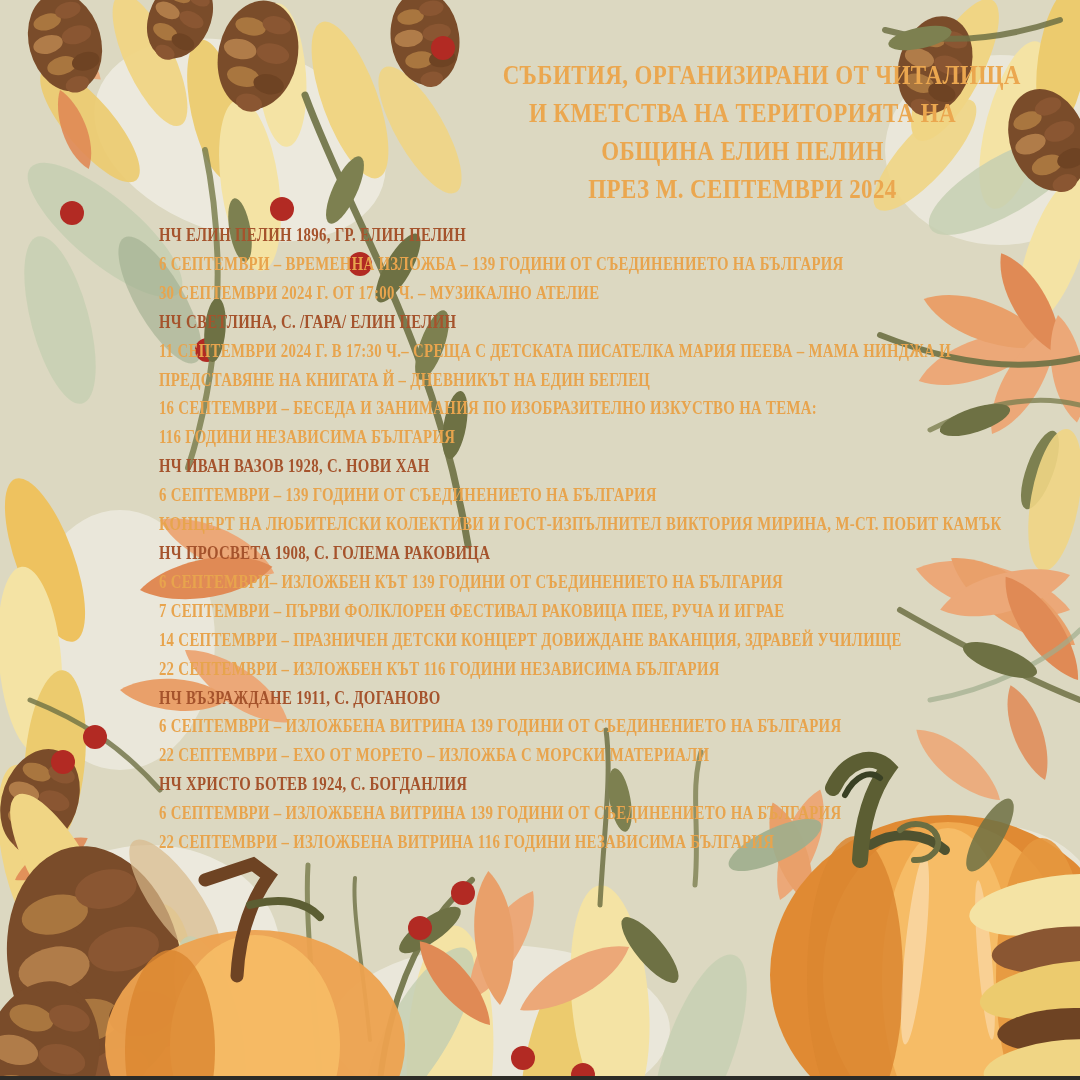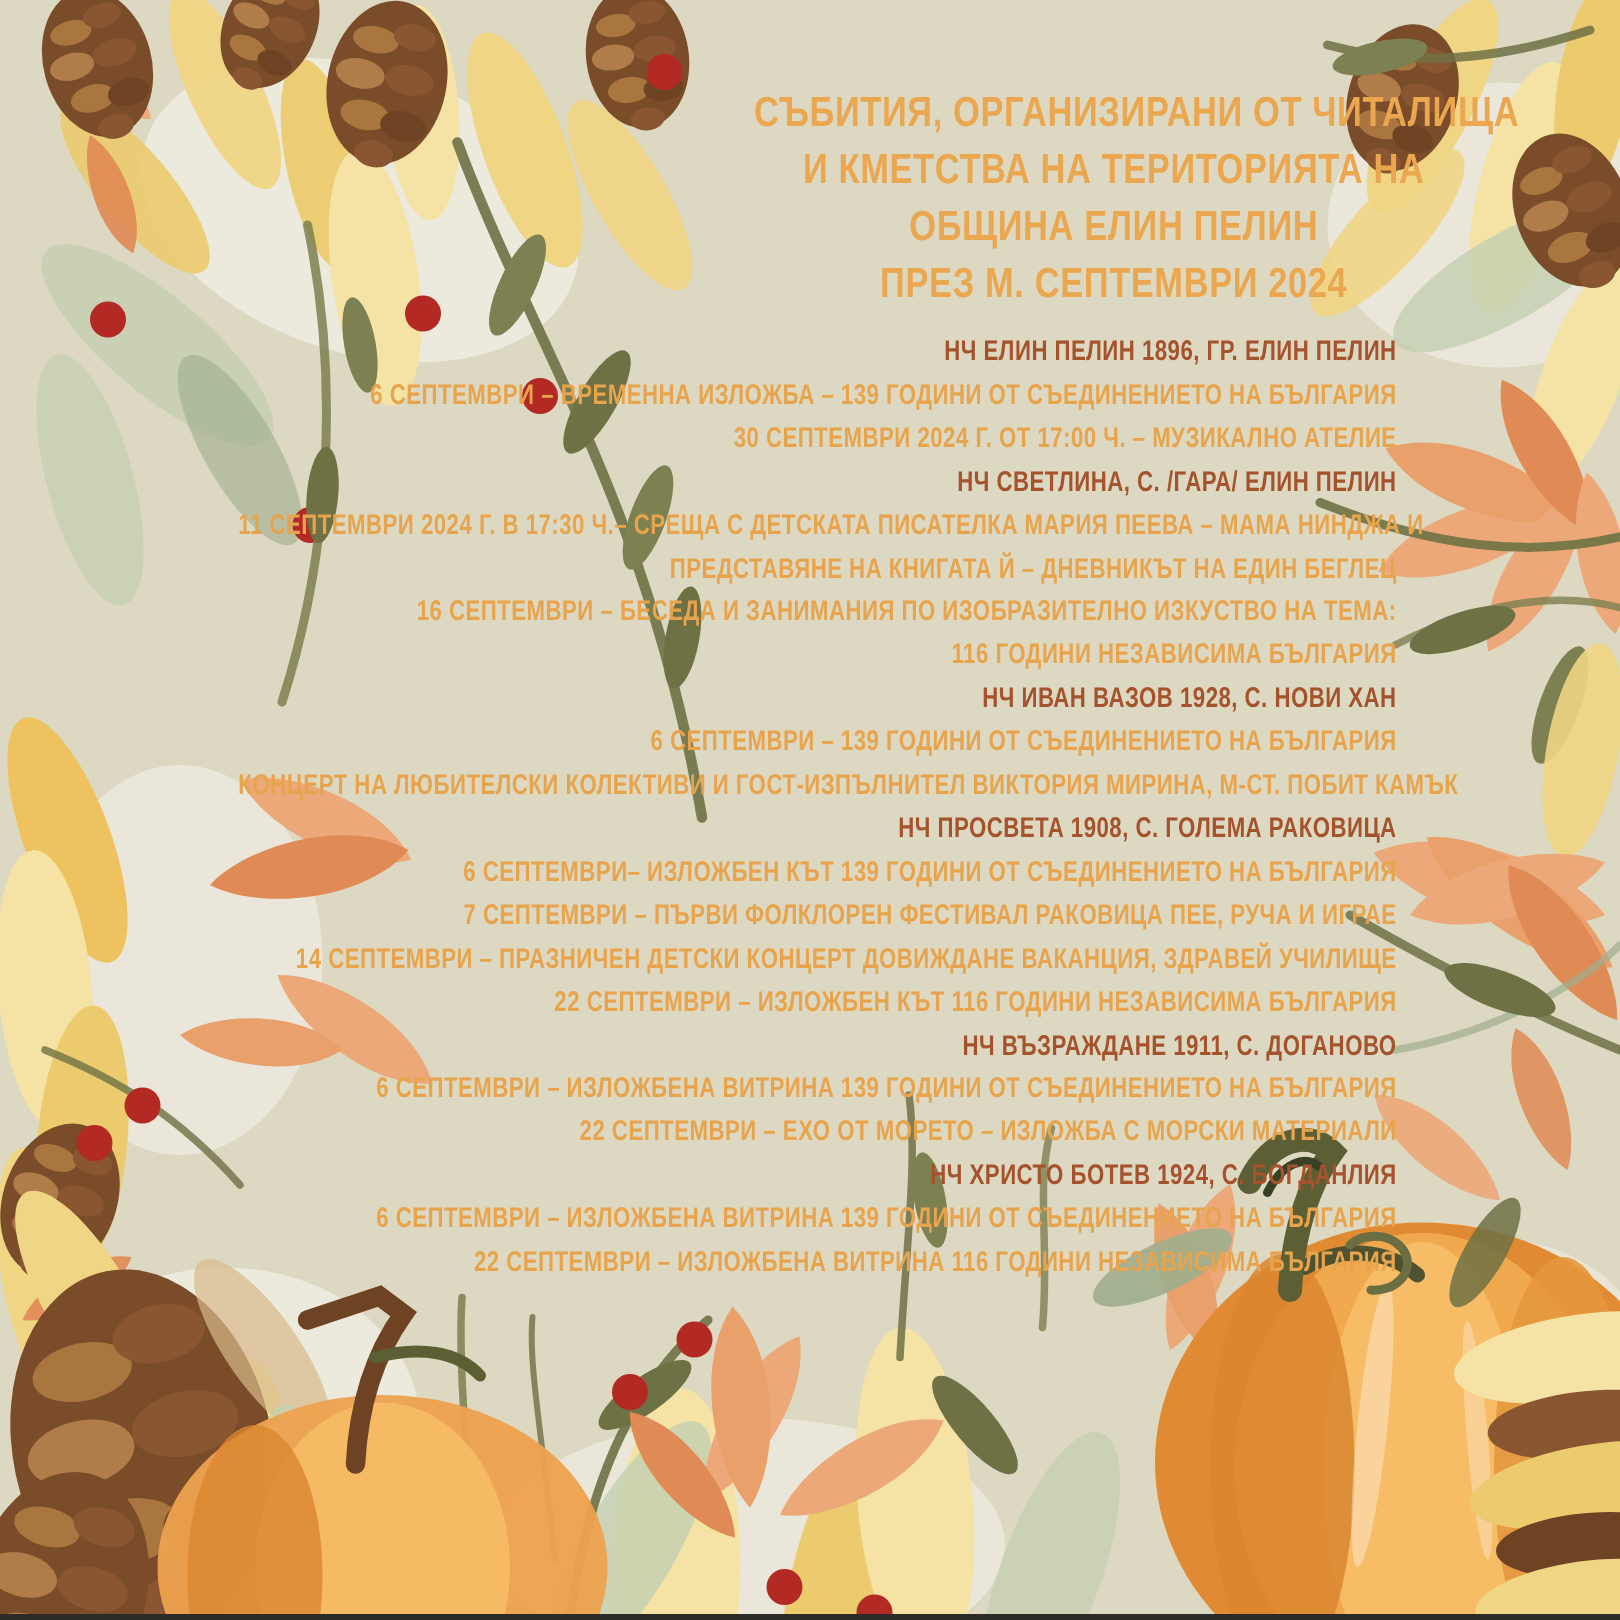--- a/index.html
+++ b/index.html
@@ -2,37 +2,37 @@
 <html><head>
 <meta charset="utf-8">
 <style>
   html,body{margin:0;padding:0;background:#8a8878;}
   .poster{
     position:relative;
     width:1080px;height:1080px;
     margin:0 auto;
     background:#dcd8c1;
     overflow:hidden;
-    font-family:Liberation Sans, sans-serif;
+    font-family:Liberation Serif, serif;
   }
   .deco{position:absolute;inset:0;width:1080px;height:1080px;}
   .title-block{
     position:absolute;left:450px;top:56px;width:585px;
     text-align:center;z-index:5;
   }
   .title-line{
     white-space:nowrap;
     font-weight:bold;font-size:28px;line-height:38px;
     color:#eba74f;
     transform:scaleX(.82);
     letter-spacing:.5px;
   }
   .body-block{
     position:absolute;left:50px;top:221px;width:990px;
-    text-align:right;z-index:5;
+    text-align:left;z-index:5;
   }
   .body-block .line{
     white-space:nowrap;
     font-weight:bold;font-size:19px;line-height:28.9px;
     transform:scaleX(.78);
     letter-spacing:.4px;
   }
   .venue{color:#a5532c;}
   .event{color:#e8a44d;}
   .bottom-edge{

